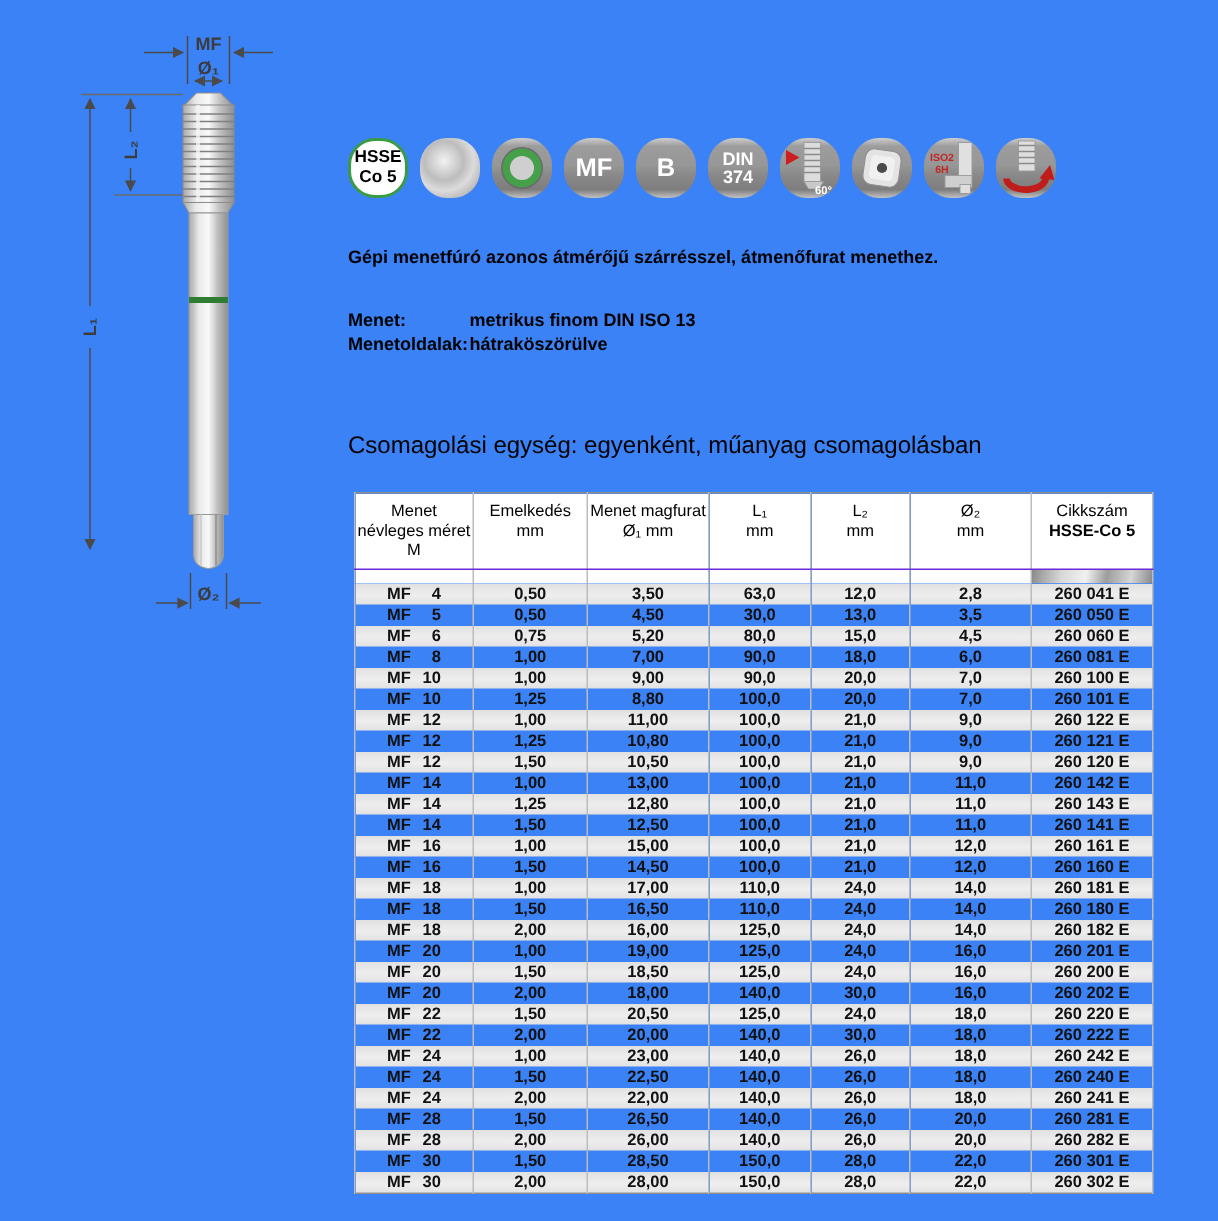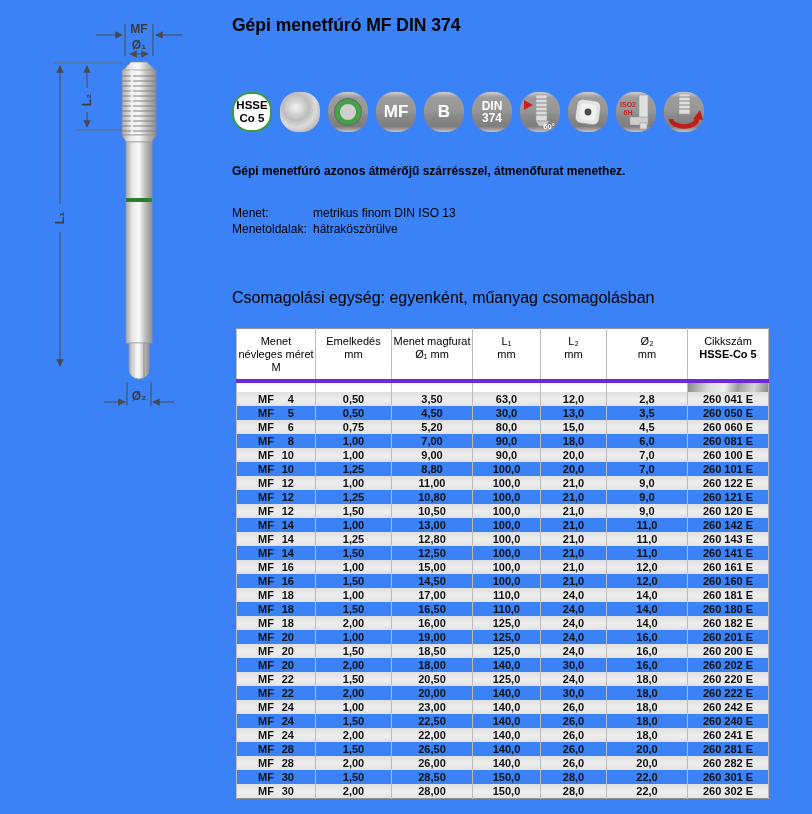--- a/index.html
+++ b/index.html
@@ -21,32 +21,32 @@
   .icon.white { background: #fff; border: 2px solid #3a9b46; }
   .icon .stack { text-align: center; font-weight: bold; color: #fff; line-height: 12px; font-size: 12px; }
   .icon.white .stack { color: #000; font-size: 11.5px; line-height: 13px; }
   .icon .big { font-size: 17px; }
   .icon.surface { background: radial-gradient(circle at 40% 38%, #f2f2f2 0%, #bdbdbd 38%, #dcdcdc 58%, #a5a5a5 90%); }
   .ring { width: 26px; height: 26px; border-radius: 50%; border: 5px solid #46a049; background: #cfcfcf; box-shadow: 0 0 0 1px #6a6a6a; }
   .icon svg { position: absolute; left: 0; top: 0; }
 
   .desc { position: absolute; top: 164px; left: 0; font-size: 12px; font-weight: bold; }
 
-  .specs { position: absolute; top: 205px; left: 0; font-size: 12px; }
+  .specs { position: absolute; top: 205px; left: 0; font-size: 12px; font-weight: bold; }
   .spec-row { display: flex; line-height: 16px; }
   .spec-label { width: 81px; flex: 0 0 81px; }
 
   .packaging { position: absolute; top: 289px; left: 0; font-size: 16px; }
 
   
   .table-wrap { position: absolute; top: 328px; left: 4px; width: 532px; }
   table { border-collapse: collapse; table-layout: fixed; width: 532px; border: 1px solid #8f8f8f; }
   th, td { border-left: 1px solid #bcbcbc; border-right: 1px solid #bcbcbc; padding: 0; text-align: center; overflow: hidden; }
   thead tr.hdr th { background: #fff; font-weight: normal; font-size: 11px; line-height: 13px;
-                    padding: 6px 0 5px; vertical-align: top; border-bottom: 4px solid #6d28d9; }
+                    padding: 6px 0 5px; vertical-align: top; border-bottom: 1px solid #6d28d9; }
   thead .hdr-bold { font-weight: bold; }
   tr.gap td { height: 9px; background: #fff; border-bottom: none; }
   .metal-bar { height: 9px; width: 100%;
                background: linear-gradient(100deg,#8a8a8a 0%,#d9d9d9 25%,#f1f1f1 45%,#9d9d9d 62%,#d6d6d6 82%,#8a8a8a 100%); }
   tbody td { height: 14px; font-size: 11px; font-weight: bold; color: #111; line-height: 14px; white-space: nowrap; }
   tbody tr:nth-child(odd) { background: linear-gradient(180deg,#e0e0e0,#eeeeee 55%,#e2e2e2); }
   .mcell { display: flex; justify-content: center; gap: 5px; }
   .mcell .num { width: 15px; text-align: right; }
 </style>
 </head>
@@ -117,21 +117,20 @@
     <line x1="87" y1="374" x2="87" y2="398" stroke="#4a4a4a"></line>
     <line x1="111" y1="374" x2="111" y2="398" stroke="#4a4a4a"></line>
     <text class="dim-text" x="99" y="392" text-anchor="middle" font-size="11">Ø₂</text>
     <line x1="64" y1="394" x2="85" y2="394" stroke="#4a4a4a" marker-end="url(#arr)"></line>
     <line x1="134" y1="394" x2="113" y2="394" stroke="#4a4a4a" marker-end="url(#arr)"></line>
   </svg>
 
   <div class="content">
 
     <div class="title">
-      <div>Gépi menetfúró MF DIN 374</div>
     </div>
 
     <div class="icon-row">
       <div class="icon white">
         <div class="stack">
           <div>HSSE</div>
           <div>Co 5</div>
         </div>
       </div>
       <div class="icon surface"></div>

